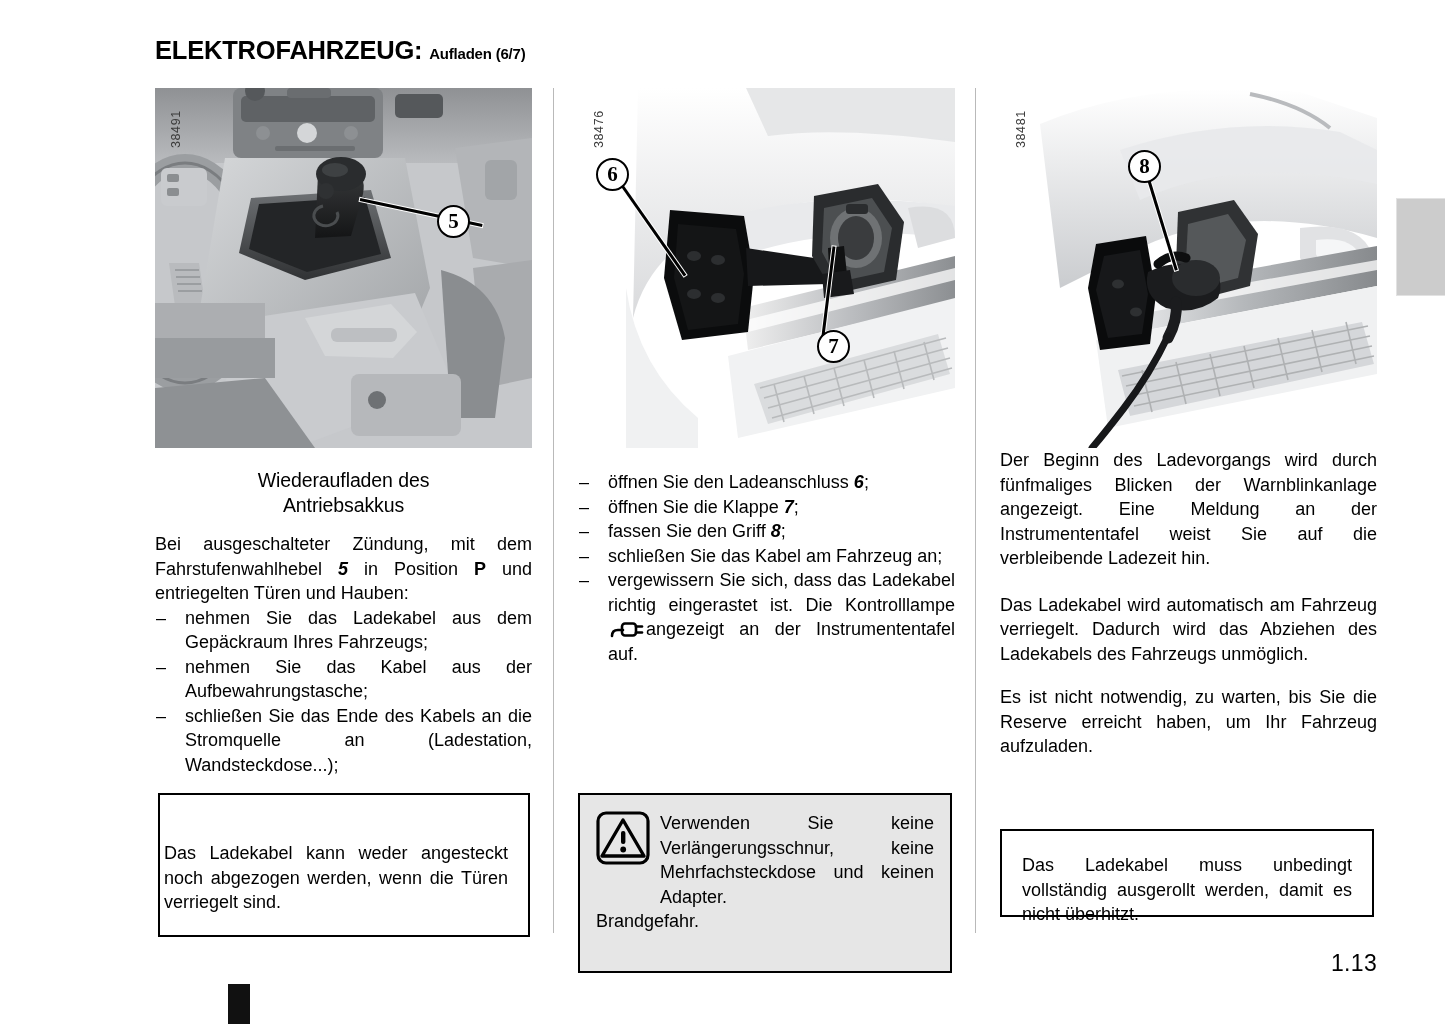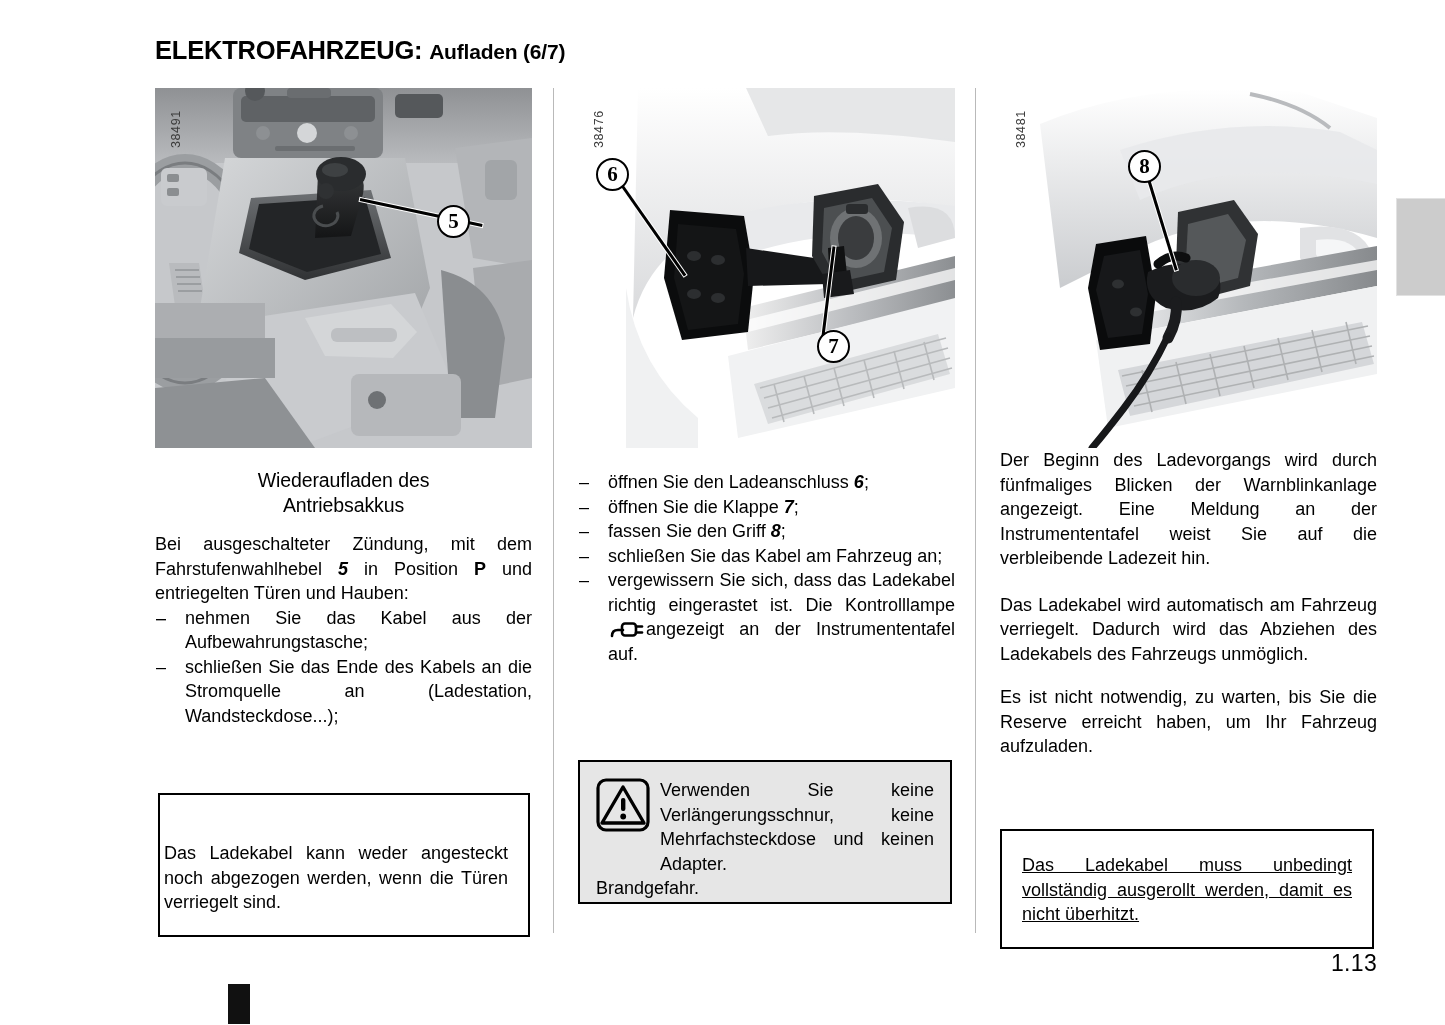--- a/index.html
+++ b/index.html
@@ -30,21 +30,21 @@
     top: 36px;
     font-size: 25px;
     font-weight: bold;
     letter-spacing: -0.2px;
     white-space: nowrap;
   }
   .page-title .title-main {
     font-size: 25.5px;
   }
   .page-title .title-sub {
-    font-size: 21px;
+    font-size: 15px;
   }
 
   
   .edge-tab {
     position: absolute;
     left: 1396px;
     top: 198px;
     width: 49px;
     height: 96px;
     background: #cccccc;
@@ -340,20 +340,21 @@
     <div class="sec-head">
       <span>Wiederaufladen des</span><br>
       <span>Antriebsakkus</span>
     </div>
 
     <p class="para"><span>Bei ausgeschalteter Zündung, mit dem Fahrstufenwahlhebel </span><b class="ital">5</b><span> in Position </span><b class="up">P</b><span> und entriegelten Türen und Hauben:</span></p>
 
     <ul class="dashlist">
       <li>
         <span class="dash">–</span>
+        <span>nehmen Sie das Ladekabel aus dem Gepäckraum Ihres Fahrzeugs;</span>
       </li>
       <li>
         <span class="dash">–</span>
         <span>nehmen Sie das Kabel aus der Aufbewahrungstasche;</span>
       </li>
       <li>
         <span class="dash">–</span>
         <span>schließen Sie das Ende des Kabels an die Stromquelle an (Ladestation, Wandsteckdose...);</span>
       </li>
     </ul>
@@ -466,21 +467,21 @@
         <span>vergewissern Sie sich, dass das Ladekabel richtig eingerastet ist. Die Kontrolllampe</span><span class="plug-icon"><svg width="34" height="17" viewBox="0 0 34 17">
             <path d="M2 15 Q2 9 8 9 L13 9" fill="none" stroke="#000" stroke-width="2.6" stroke-linecap="round"></path>
             <rect x="12" y="2.5" width="14" height="12" rx="3" fill="none" stroke="#000" stroke-width="2.6"></rect>
             <line x1="26" y1="5.5" x2="32" y2="5.5" stroke="#000" stroke-width="2.6" stroke-linecap="round"></line>
             <line x1="26" y1="11.5" x2="32" y2="11.5" stroke="#000" stroke-width="2.6" stroke-linecap="round"></line>
           </svg></span><span>angezeigt an der Instrumententafel auf.</span>
       </li>
     </ul>
   </div>
 
-  <div class="warn-box" style="left:578px; top:760px; width:374px; height:144px; padding:16px 16px 0 16px;">
+  <div class="warn-box" style="left:578px; top:793px; width:374px; height:180px; padding:16px 16px 0 16px;">
     <div class="warn-flex">
       <span class="warn-tri">
         <svg width="54" height="54" viewBox="0 0 54 54">
           <rect x="2" y="2" width="50" height="50" rx="8" fill="none" stroke="#000" stroke-width="3.2"></rect>
           <path d="M27 9 L48 45 L6 45 Z" fill="none" stroke="#000" stroke-width="3.4" stroke-linejoin="round"></path>
           <rect x="25" y="20" width="4.4" height="13" rx="2" fill="#000"></rect>
           <circle cx="27.2" cy="38.5" r="2.9" fill="#000"></circle>
         </svg>
       </span>
       <span class="warn-text">Verwenden Sie keine Verlängerungsschnur, keine Mehrfachsteckdose und keinen Adapter.</span>
@@ -558,20 +559,20 @@
         <div class="leader" style="left:148px; top:88px; width:97px; transform: rotate(73deg);"></div>
         <div class="callout" style="left:128px; top:62px;">8</div>
       </div>
     </div>
 
     <p class="para">Der Beginn des Ladevorgangs wird durch fünfmaliges Blicken der Warnblinkanlage angezeigt. Eine Meldung an der Instrumententafel weist Sie auf die verbleibende Ladezeit hin.</p>
     <p class="para" style="margin-top:22px;">Das Ladekabel wird automatisch am Fahrzeug verriegelt. Dadurch wird das Abziehen des Ladekabels des Fahrzeugs unmöglich.</p>
     <p class="para">Es ist nicht notwendig, zu warten, bis Sie die Reserve erreicht haben, um Ihr Fahrzeug aufzuladen.</p>
   </div>
 
-  <div class="note-box" style="left:1000px; top:829px; width:374px; height:120px; padding:22px 20px 0 20px;text-decoration:underline;">
+  <div class="note-box" style="left:1000px; top:829px; width:374px; height:88px; padding:22px 20px 0 20px;">
     <span>Das Ladekabel muss unbedingt vollständig ausgerollt werden, damit es nicht überhitzt.</span>
   </div>
 
   <div class="page-num">1.13</div>
   <div class="black-mark"></div>
 
 </div>
 
 </body></html>

